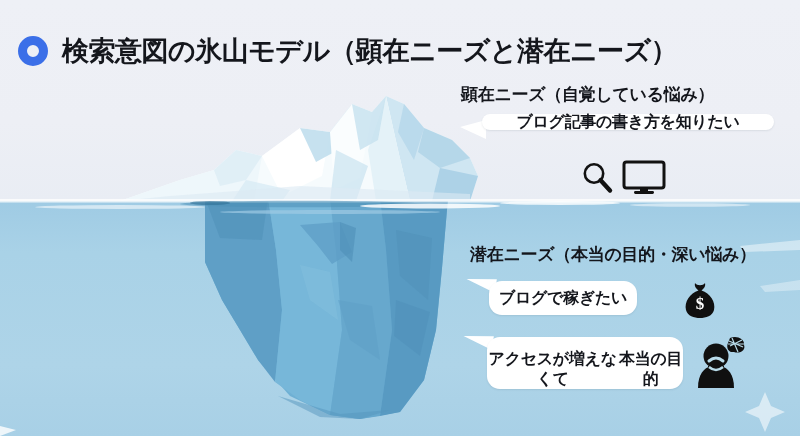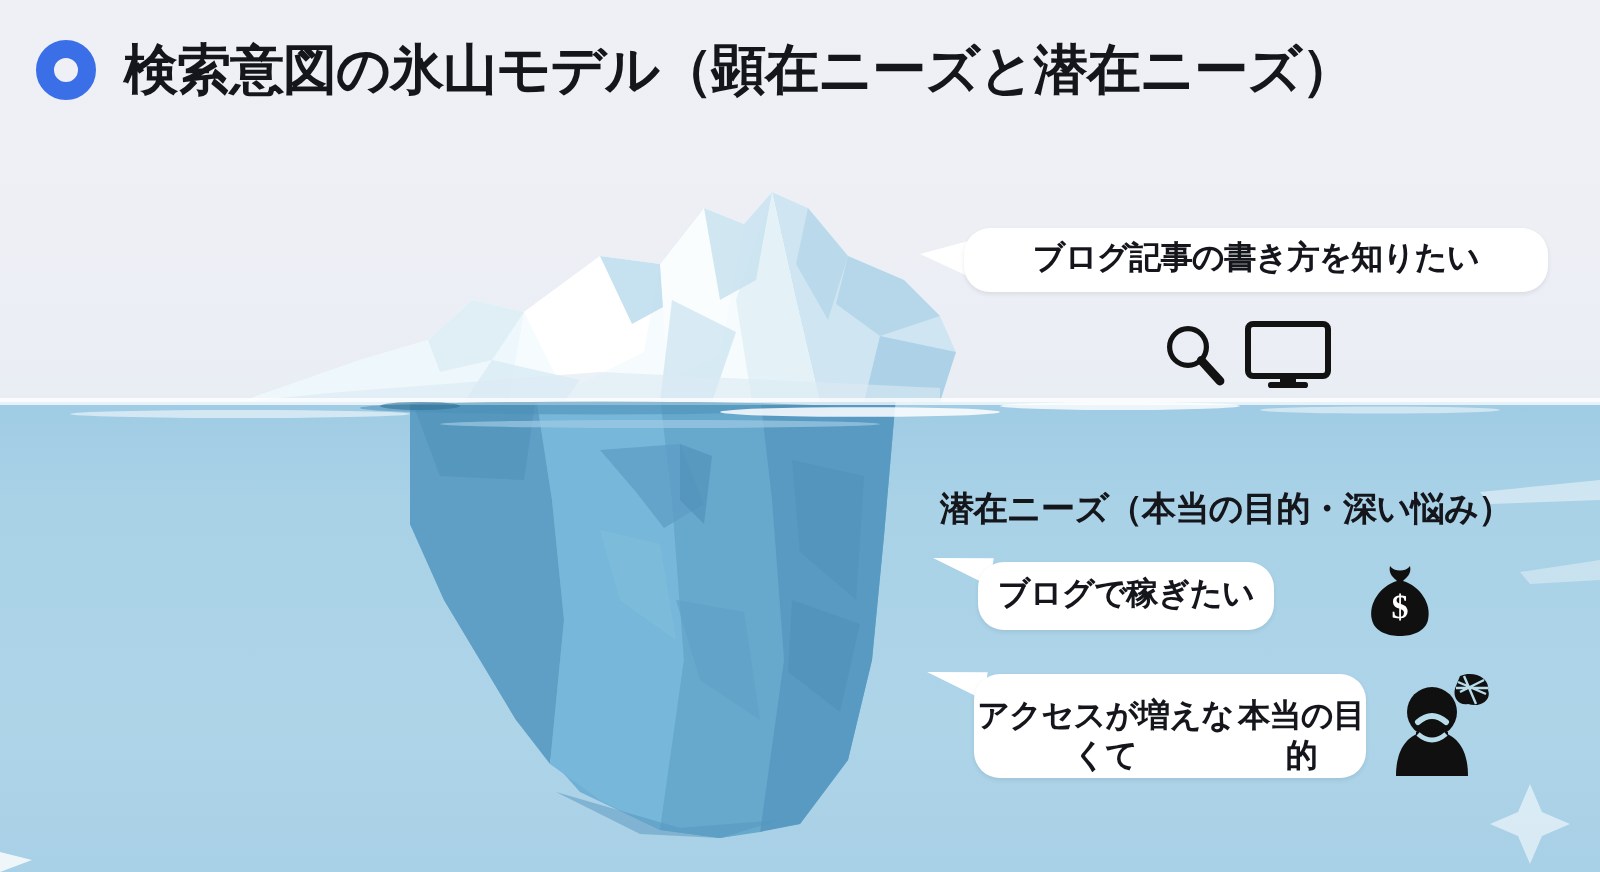--- a/index.html
+++ b/index.html
@@ -13,41 +13,41 @@
   
   .sky{position:absolute;left:0;top:0;width:800px;height:202px;
        background:linear-gradient(180deg,#eef0f6 0%,#edeff5 60%,#e9edf4 100%);}
   .sea{position:absolute;left:0;top:201px;width:800px;height:235px;
        background:linear-gradient(180deg,#9fcbe4 0%,#a9d2e7 22%,#aed4e8 70%,#a8d0e6 100%);}
 
   
   #berg{position:absolute;left:0;top:0;width:800px;height:436px;}
 
   
-  .header{position:absolute;left:0;top:0;width:800px;height:70px;display:flex;align-items:center;}
+  .header{position:absolute;left:0;top:16px;width:800px;height:70px;display:flex;align-items:center;}
   .ring{width:30px;height:30px;border-radius:50%;border:9px solid #3b6fe8;
         box-sizing:border-box;margin-left:18px;flex:0 0 auto;}
   .title{margin-left:14px;font-size:27px;font-weight:bold;color:#14161c;
          letter-spacing:-0.5px;white-space:nowrap;}
 
   
   .sec-head{position:absolute;font-size:17px;font-weight:bold;color:#14161c;
             white-space:nowrap;letter-spacing:-0.3px;}
   #head-explicit{left:461px;top:83px;}
   #head-latent{left:470px;top:243px;}
 
   
   .bubble{position:absolute;background:#ffffff;border-radius:13px;
           display:flex;align-items:center;justify-content:center;
           font-size:16px;font-weight:bold;color:#14161c;
           letter-spacing:-0.3px;text-align:center;line-height:1.25;
           box-shadow:0 1px 2px rgba(40,60,80,.10);}
   .tail{position:absolute;width:0;height:0;}
 
-  #bubble-explicit{left:482px;top:114px;width:292px;height:32px;}
+  #bubble-explicit{left:482px;top:114px;width:292px;height:16px;}
   #tail-explicit{left:460px;top:120px;
      border-top:7px solid transparent;border-bottom:12px solid transparent;
      border-right:26px solid #ffffff;}
 
   #bubble-money{left:489px;top:281px;width:148px;height:34px;}
   #tail-money{left:466px;top:277px;
      border-bottom:10px solid transparent;border-top:4px solid transparent;
      border-right:30px solid #ffffff;transform:rotate(8deg);}
 
   #bubble-fail{left:487px;top:337px;width:196px;height:52px;align-items:flex-end;}
@@ -138,20 +138,21 @@
     <g id="sparkle-g">
       <path d="M765,392 L771,406 L785,412 L771,418 L765,432 L759,418 L745,412 L759,406 Z" fill="#ffffff" opacity=".55"></path>
     </g>
   </svg>
 
   <div class="header">
     <div class="ring"></div>
     <div class="title">検索意図の氷山モデル（顕在ニーズと潜在ニーズ）</div>
   </div>
 
+  <div class="sec-head" id="head-explicit">顕在ニーズ（自覚している悩み）</div>
 
   <div class="tail" id="tail-explicit"></div>
   <div class="bubble" id="bubble-explicit">ブログ記事の書き方を知りたい</div>
 
   <svg class="icon" id="icon-search" width="34" height="34" viewBox="0 0 34 34" xmlns="http://www.w3.org/2000/svg">
     <circle cx="14" cy="13.5" r="9.2" fill="none" stroke="#121212" stroke-width="2.6"></circle>
     <line x1="20.6" y1="20.2" x2="30" y2="30.5" stroke="#121212" stroke-width="4.4" stroke-linecap="round"></line>
   </svg>
 
   <svg class="icon" id="icon-monitor" width="44" height="34" viewBox="0 0 44 34" xmlns="http://www.w3.org/2000/svg">

